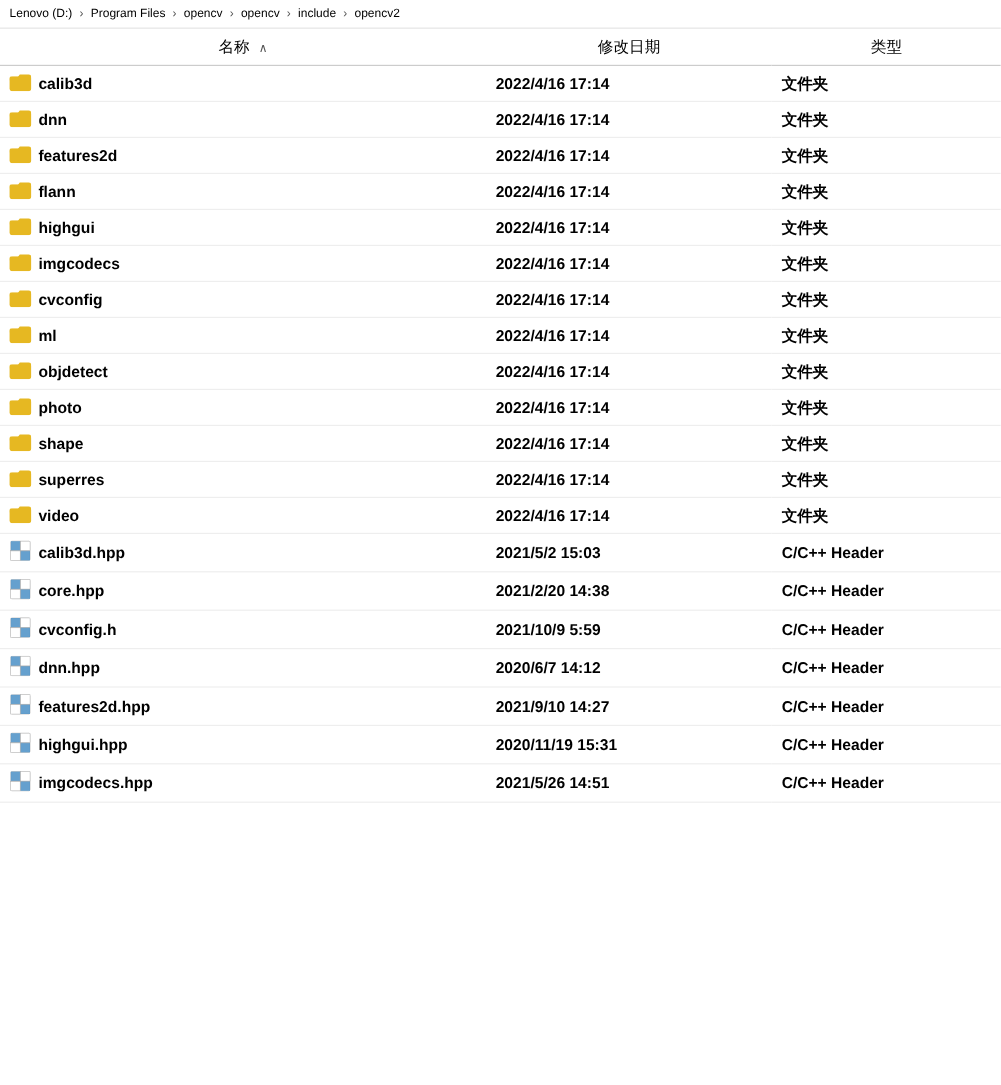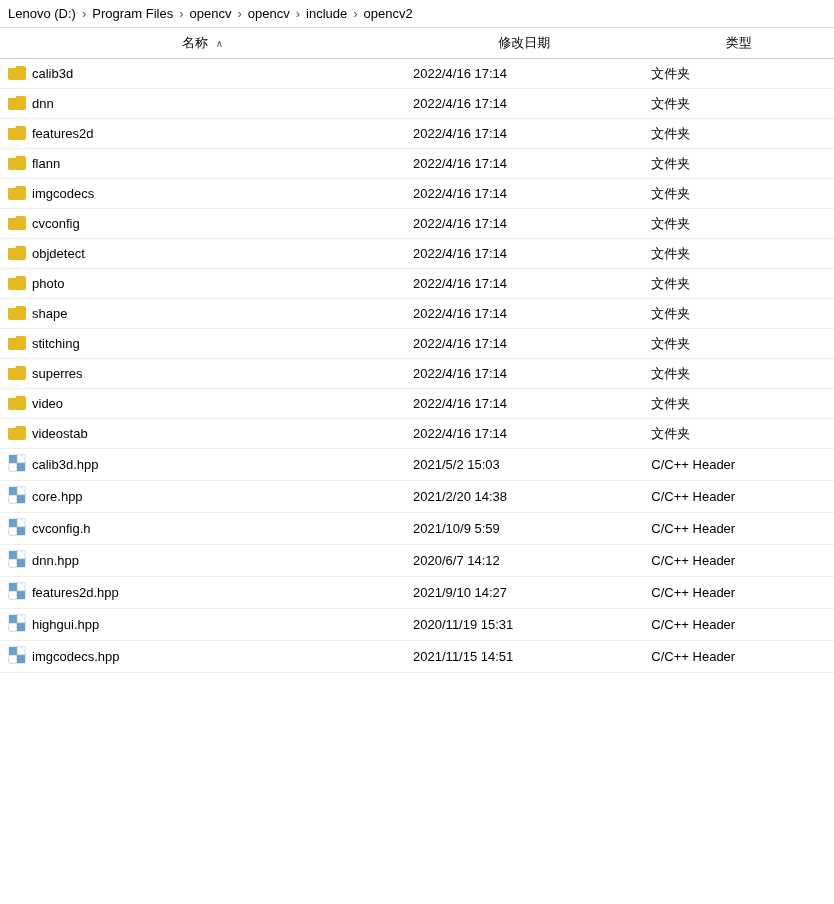--- a/index.html
+++ b/index.html
@@ -14,21 +14,21 @@
       color: #000000;
       width: 834px;
       min-height: 904px;
     }
     .breadcrumb-bar {
       display: flex;
       align-items: flex-start;
       padding: 6px 8px;
       background: #ffffff;
       border-bottom: 1px solid #e0e0e0;
-      font-size: 13px;
+      font-size: 10px;
       color: #000;
       gap: 4px;
     }
     .breadcrumb-separator {
       color: #555;
       margin: 0 2px;
     }
     .breadcrumb-item {
       color: #000;
       cursor: pointer;
@@ -52,20 +52,21 @@
       width: 340px;
     }
     .file-table thead th.date-col {
       width: 200px;
     }
     .file-table thead th.type-col {
       width: 160px;
     }
     .file-table tbody tr {
       border-bottom: 1px solid #eeeeee;
+      font-weight: bold;
     }
     .file-table tbody td {
       padding: 5px 8px;
       font-size: 13px;
       color: #000;
     }
     .file-row-name {
       display: flex;
       align-items: center;
       gap: 6px;
@@ -171,20 +172,35 @@
       </tr>
       <tr>
         <td>
           <div class="file-row-name">
             <span><svg width="18" height="16" viewBox="0 0 18 16" xmlns="http://www.w3.org/2000/svg">
       <rect x="0" y="4" width="18" height="11" rx="1" ry="1" fill="#E6B822"></rect>
       <rect x="0" y="4" width="18" height="11" rx="1" ry="1" fill="#E6B822"></rect>
       <rect x="0" y="5" width="8" height="2" rx="0" fill="#E6B822" opacity="0.8"></rect>
       <path d="M0 6 Q0 4 2 4 L7 4 L8.5 2 L16 2 Q18 2 18 4 L18 14 Q18 16 16 16 L2 16 Q0 16 0 14 Z" fill="#E6B822"></path>
     </svg></span>
+            <span>highgui</span>
+          </div>
+        </td>
+        <td>2022/4/16 17:14</td>
+        <td>文件夹</td>
+      </tr>
+      <tr>
+        <td>
+          <div class="file-row-name">
+            <span><svg width="18" height="16" viewBox="0 0 18 16" xmlns="http://www.w3.org/2000/svg">
+      <rect x="0" y="4" width="18" height="11" rx="1" ry="1" fill="#E6B822"></rect>
+      <rect x="0" y="4" width="18" height="11" rx="1" ry="1" fill="#E6B822"></rect>
+      <rect x="0" y="5" width="8" height="2" rx="0" fill="#E6B822" opacity="0.8"></rect>
+      <path d="M0 6 Q0 4 2 4 L7 4 L8.5 2 L16 2 Q18 2 18 4 L18 14 Q18 16 16 16 L2 16 Q0 16 0 14 Z" fill="#E6B822"></path>
+    </svg></span>
             <span>imgcodecs</span>
           </div>
         </td>
         <td>2022/4/16 17:14</td>
         <td>文件夹</td>
       </tr>
       <tr>
         <td>
           <div class="file-row-name">
             <span><svg width="18" height="16" viewBox="0 0 18 16" xmlns="http://www.w3.org/2000/svg">
@@ -201,20 +217,35 @@
       </tr>
       <tr>
         <td>
           <div class="file-row-name">
             <span><svg width="18" height="16" viewBox="0 0 18 16" xmlns="http://www.w3.org/2000/svg">
       <rect x="0" y="4" width="18" height="11" rx="1" ry="1" fill="#E6B822"></rect>
       <rect x="0" y="4" width="18" height="11" rx="1" ry="1" fill="#E6B822"></rect>
       <rect x="0" y="5" width="8" height="2" rx="0" fill="#E6B822" opacity="0.8"></rect>
       <path d="M0 6 Q0 4 2 4 L7 4 L8.5 2 L16 2 Q18 2 18 4 L18 14 Q18 16 16 16 L2 16 Q0 16 0 14 Z" fill="#E6B822"></path>
     </svg></span>
+            <span>ml</span>
+          </div>
+        </td>
+        <td>2022/4/16 17:14</td>
+        <td>文件夹</td>
+      </tr>
+      <tr>
+        <td>
+          <div class="file-row-name">
+            <span><svg width="18" height="16" viewBox="0 0 18 16" xmlns="http://www.w3.org/2000/svg">
+      <rect x="0" y="4" width="18" height="11" rx="1" ry="1" fill="#E6B822"></rect>
+      <rect x="0" y="4" width="18" height="11" rx="1" ry="1" fill="#E6B822"></rect>
+      <rect x="0" y="5" width="8" height="2" rx="0" fill="#E6B822" opacity="0.8"></rect>
+      <path d="M0 6 Q0 4 2 4 L7 4 L8.5 2 L16 2 Q18 2 18 4 L18 14 Q18 16 16 16 L2 16 Q0 16 0 14 Z" fill="#E6B822"></path>
+    </svg></span>
             <span>objdetect</span>
           </div>
         </td>
         <td>2022/4/16 17:14</td>
         <td>文件夹</td>
       </tr>
       <tr>
         <td>
           <div class="file-row-name">
             <span><svg width="18" height="16" viewBox="0 0 18 16" xmlns="http://www.w3.org/2000/svg">
@@ -246,35 +277,20 @@
       </tr>
       <tr>
         <td>
           <div class="file-row-name">
             <span><svg width="18" height="16" viewBox="0 0 18 16" xmlns="http://www.w3.org/2000/svg">
       <rect x="0" y="4" width="18" height="11" rx="1" ry="1" fill="#E6B822"></rect>
       <rect x="0" y="4" width="18" height="11" rx="1" ry="1" fill="#E6B822"></rect>
       <rect x="0" y="5" width="8" height="2" rx="0" fill="#E6B822" opacity="0.8"></rect>
       <path d="M0 6 Q0 4 2 4 L7 4 L8.5 2 L16 2 Q18 2 18 4 L18 14 Q18 16 16 16 L2 16 Q0 16 0 14 Z" fill="#E6B822"></path>
     </svg></span>
-            <span>stitching</span>
-          </div>
-        </td>
-        <td>2022/4/16 17:14</td>
-        <td>文件夹</td>
-      </tr>
-      <tr>
-        <td>
-          <div class="file-row-name">
-            <span><svg width="18" height="16" viewBox="0 0 18 16" xmlns="http://www.w3.org/2000/svg">
-      <rect x="0" y="4" width="18" height="11" rx="1" ry="1" fill="#E6B822"></rect>
-      <rect x="0" y="4" width="18" height="11" rx="1" ry="1" fill="#E6B822"></rect>
-      <rect x="0" y="5" width="8" height="2" rx="0" fill="#E6B822" opacity="0.8"></rect>
-      <path d="M0 6 Q0 4 2 4 L7 4 L8.5 2 L16 2 Q18 2 18 4 L18 14 Q18 16 16 16 L2 16 Q0 16 0 14 Z" fill="#E6B822"></path>
-    </svg></span>
             <span>superres</span>
           </div>
         </td>
         <td>2022/4/16 17:14</td>
         <td>文件夹</td>
       </tr>
       <tr>
         <td>
           <div class="file-row-name">
             <span><svg width="18" height="16" viewBox="0 0 18 16" xmlns="http://www.w3.org/2000/svg">
@@ -285,35 +301,20 @@
     </svg></span>
             <span>video</span>
           </div>
         </td>
         <td>2022/4/16 17:14</td>
         <td>文件夹</td>
       </tr>
       <tr>
         <td>
           <div class="file-row-name">
-            <span><svg width="18" height="16" viewBox="0 0 18 16" xmlns="http://www.w3.org/2000/svg">
-      <rect x="0" y="4" width="18" height="11" rx="1" ry="1" fill="#E6B822"></rect>
-      <rect x="0" y="4" width="18" height="11" rx="1" ry="1" fill="#E6B822"></rect>
-      <rect x="0" y="5" width="8" height="2" rx="0" fill="#E6B822" opacity="0.8"></rect>
-      <path d="M0 6 Q0 4 2 4 L7 4 L8.5 2 L16 2 Q18 2 18 4 L18 14 Q18 16 16 16 L2 16 Q0 16 0 14 Z" fill="#E6B822"></path>
-    </svg></span>
-            <span>videostab</span>
-          </div>
-        </td>
-        <td>2022/4/16 17:14</td>
-        <td>文件夹</td>
-      </tr>
-      <tr>
-        <td>
-          <div class="file-row-name">
             <span><svg width="18" height="18" viewBox="0 0 18 18" xmlns="http://www.w3.org/2000/svg">
       <rect x="1" y="1" width="16" height="16" rx="1" fill="white" stroke="#aaa" stroke-width="0.5"></rect>
       <rect x="1" y="1" width="8" height="8" rx="0" fill="#4A8FC5" opacity="0.85"></rect>
       <rect x="9" y="1" width="8" height="8" rx="0" fill="white" stroke="#aaa" stroke-width="0.3"></rect>
       <rect x="1" y="9" width="8" height="8" rx="0" fill="white" stroke="#aaa" stroke-width="0.3"></rect>
       <rect x="9" y="9" width="8" height="8" rx="0" fill="#4A8FC5" opacity="0.85"></rect>
       <line x1="9" y1="1" x2="9" y2="17" stroke="#aaa" stroke-width="0.5"></line>
       <line x1="1" y1="9" x2="17" y2="9" stroke="#aaa" stroke-width="0.5"></line>
     </svg></span>
             <span>calib3d.hpp</span>
@@ -420,17 +421,17 @@
       <rect x="1" y="1" width="8" height="8" rx="0" fill="#4A8FC5" opacity="0.85"></rect>
       <rect x="9" y="1" width="8" height="8" rx="0" fill="white" stroke="#aaa" stroke-width="0.3"></rect>
       <rect x="1" y="9" width="8" height="8" rx="0" fill="white" stroke="#aaa" stroke-width="0.3"></rect>
       <rect x="9" y="9" width="8" height="8" rx="0" fill="#4A8FC5" opacity="0.85"></rect>
       <line x1="9" y1="1" x2="9" y2="17" stroke="#aaa" stroke-width="0.5"></line>
       <line x1="1" y1="9" x2="17" y2="9" stroke="#aaa" stroke-width="0.5"></line>
     </svg></span>
             <span>imgcodecs.hpp</span>
           </div>
         </td>
-        <td>2021/11/15 14:51</td>
+        <td>2021/5/26 14:51</td>
         <td>C/C++ Header</td>
       </tr>
     </tbody>
 </table>
 
 </body></html>

